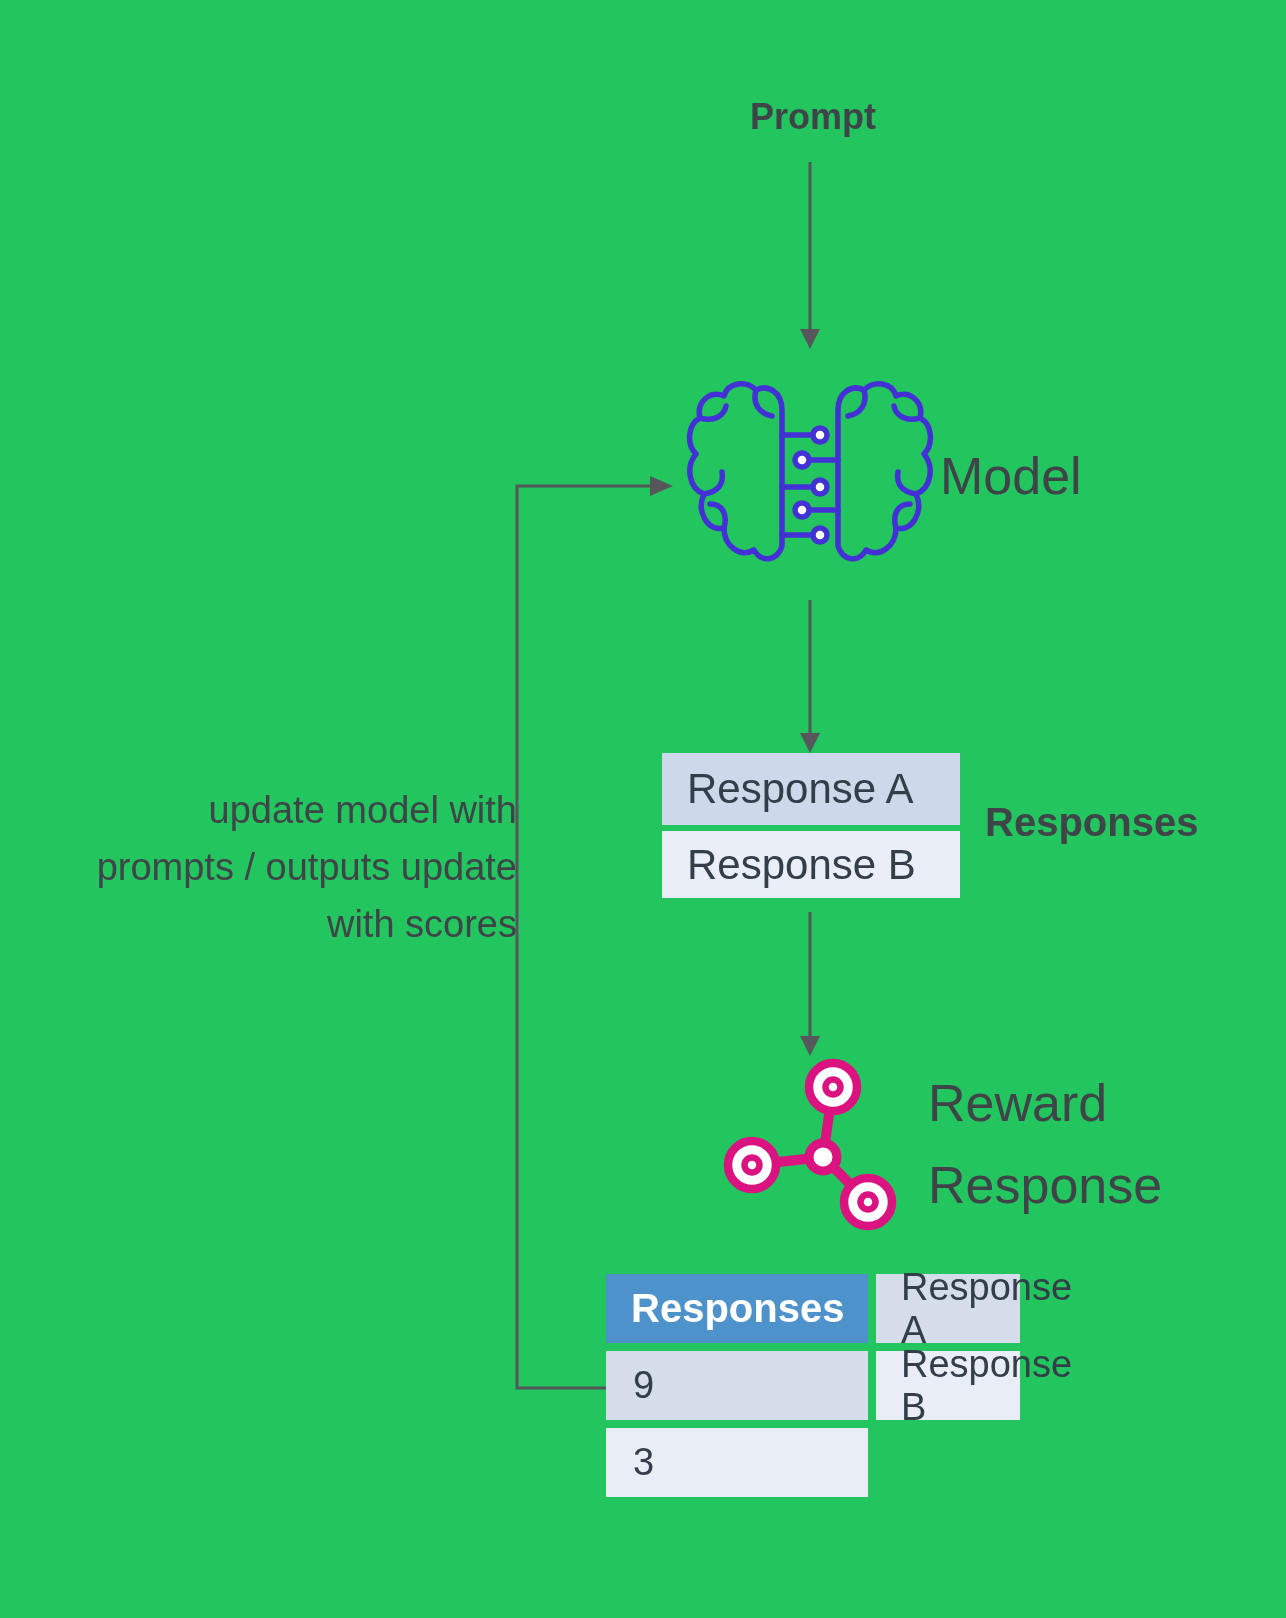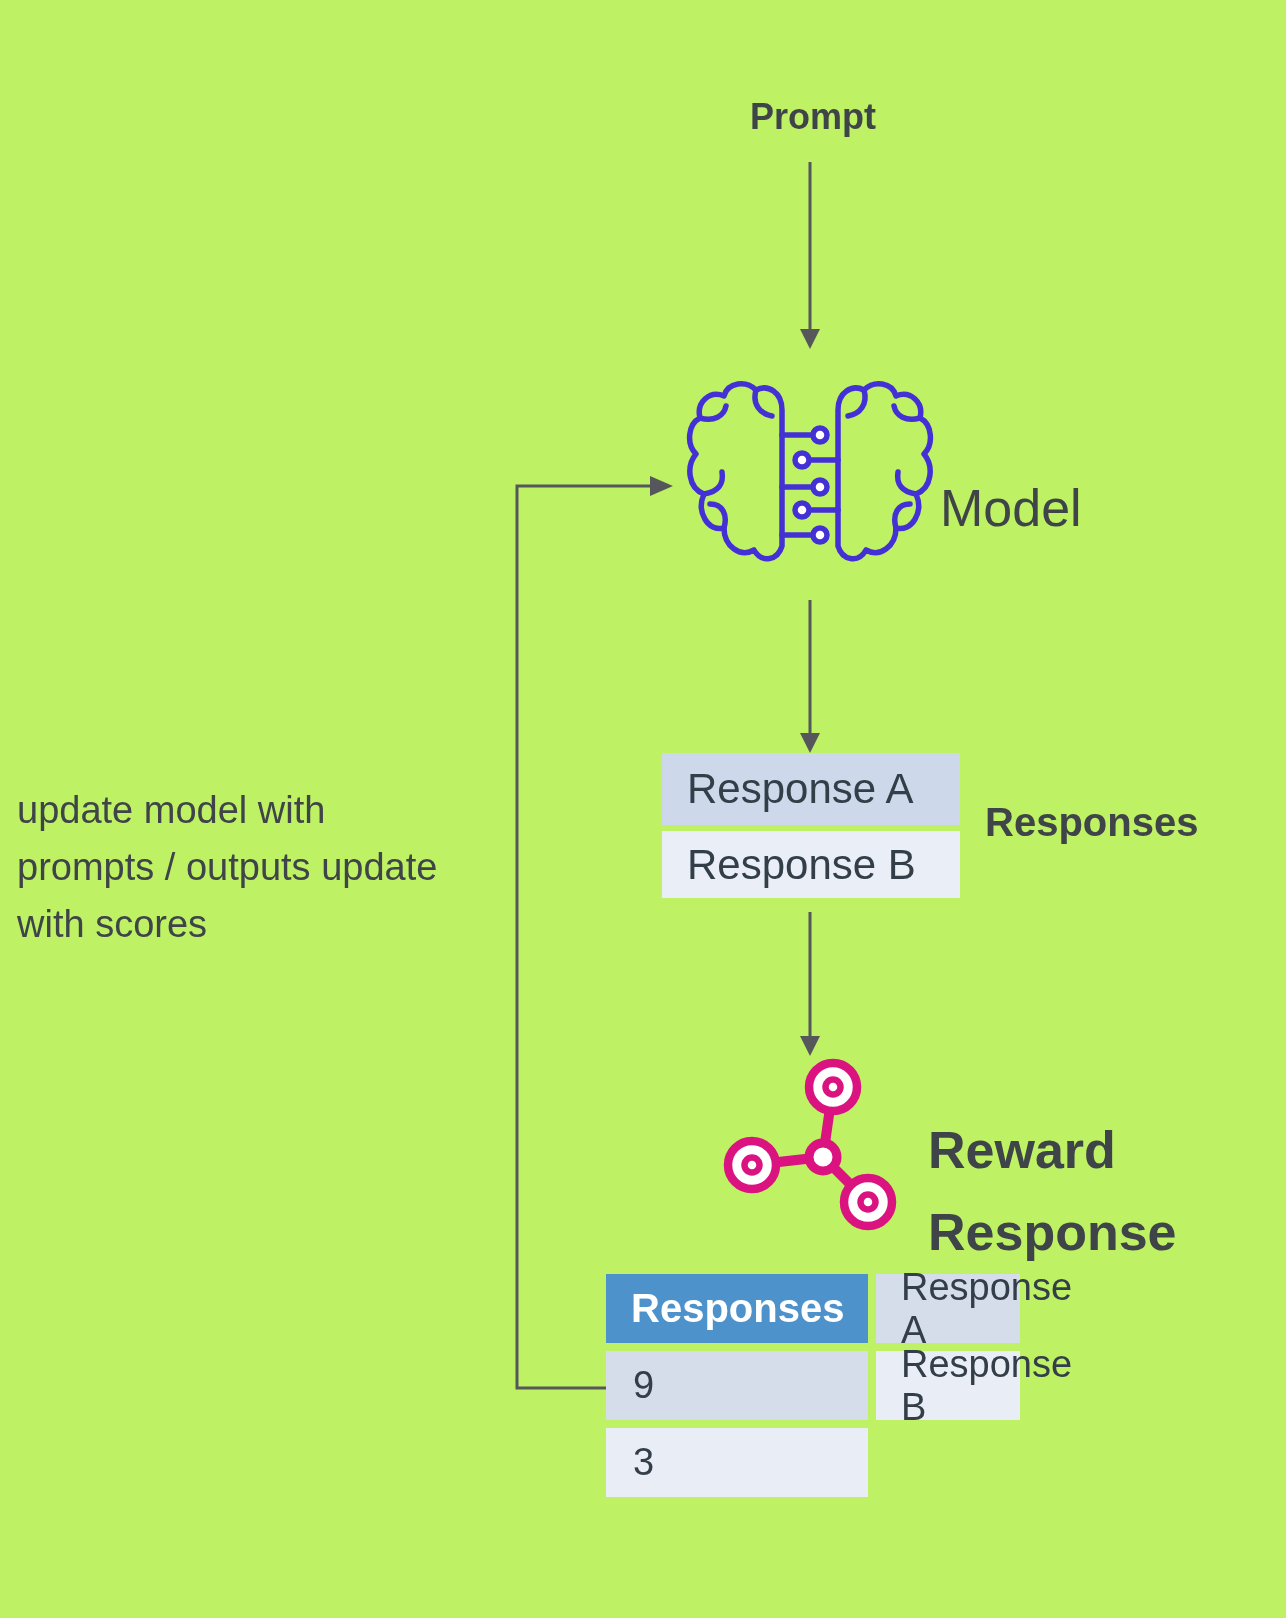--- a/index.html
+++ b/index.html
@@ -1,61 +1,61 @@
 <!DOCTYPE html>
 <html style="--text-dark: #3f4449; --cell-text: #333e49; --arrow: #55575a; --brain: #4431d6; --molecule: #db1380; --hdr-blue: #4e92cb; --row-a: #d5dcea; --row-b: #e9eef6; --resp-a: #cdd9ea; --resp-b: #e9eef7;"><head>
 <meta charset="utf-8">
 <style>
   html,body{margin:0;padding:0;background:#ffffff;}
   .stage{
     position:relative;
     width:1286px;height:1618px;
-    background:#bef264;
+    background:#22c55e;
     font-family:"Liberation Sans", sans-serif;
     overflow:hidden;
   }
   .abs{position:absolute;}
   svg{display:block;}
 
   .prompt-label{
     left:813px;top:95px;transform:translateX(-50%);
     font-size:36px;font-weight:bold;color:var(--text-dark);
     line-height:44px;white-space:nowrap;
   }
   .model-label{
     left:940px;top:446px;
     font-size:52px;font-weight:400;color:var(--text-dark);
-    line-height:60px;white-space:nowrap;margin-top:32px;
+    line-height:60px;white-space:nowrap;
   }
   .connectors{left:0;top:0;}
 
   
   .resp-box{left:662px;top:753px;width:298px;}
   .resp-row{
     width:100%;display:flex;align-items:center;
     padding-left:25px;box-sizing:border-box;
     font-size:42px;color:var(--cell-text);
   }
   .resp-a{height:72px;background:var(--resp-a);margin-bottom:6px;}
   .resp-b{height:67px;background:var(--resp-b);}
   .responses-side-label{
     left:985px;top:798px;
     font-size:40px;font-weight:bold;color:var(--text-dark);
     line-height:48px;white-space:nowrap;
   }
 
   .reward-label{
-    left:928px;top:1109px;
-    font-size:52px;font-weight:700;color:var(--text-dark);
+    left:928px;top:1062px;
+    font-size:52px;font-weight:400;color:var(--text-dark);
     line-height:82px;white-space:nowrap;
   }
 
   .loop-note{
     left:17px;top:782px;width:500px;
-    text-align:left;
+    text-align:right;
     font-size:38px;color:var(--text-dark);
     line-height:57px;
   }
 
   
   .score-table{
     left:606px;top:1274px;
     display:grid;
     grid-template-columns:262px 144px;
     grid-template-rows:69px 69px 69px;

